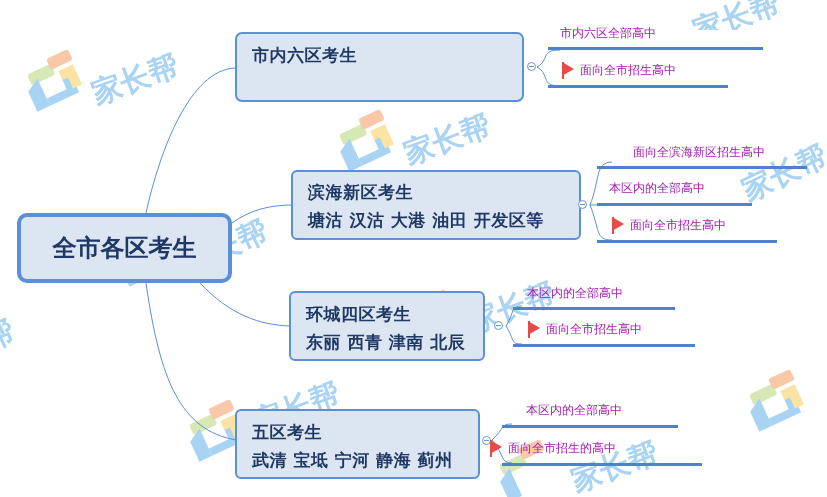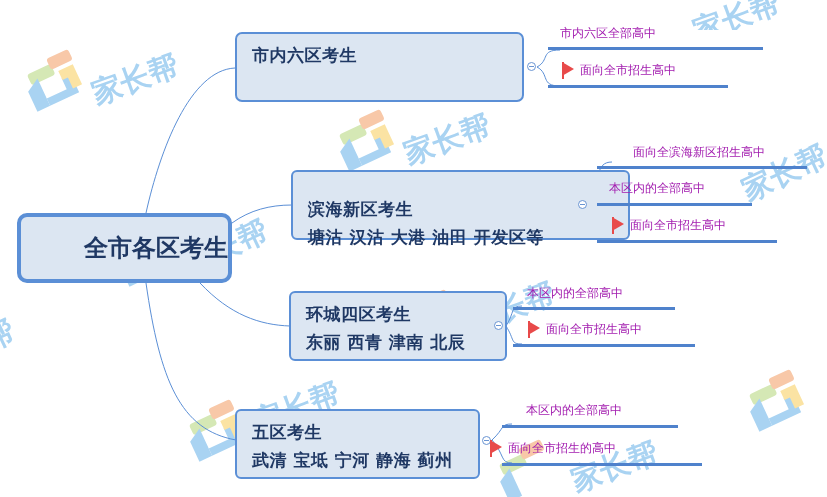--- a/index.html
+++ b/index.html
@@ -4,21 +4,21 @@
 <style>
   html, body { margin:0; padding:0; }
   body { width:827px; height:497px; position:relative; overflow:hidden; background:#ffffff;
          font-family:"DejaVu Sans","Liberation Sans",sans-serif; }
   .wm { position:absolute; pointer-events:none; }
   .wm svg { display:block; }
   svg.links { position:absolute; left:0; top:0; }
   .node { position:absolute; box-sizing:border-box; background:#dce6f2; border:2px solid #5b8fd6;
           border-radius:6px; color:#1f3864; font-weight:bold; }
   .root { left:17px; top:213px; width:215px; height:70px; border-width:4px; border-radius:10px;
-          display:flex; align-items:center; justify-content:flex-end; font-size:24px; color:#1f3864; }
+          display:flex; align-items:center; justify-content:center; font-size:24px; color:#1f3864; }
   .branch { padding:6px 0 0 15px; font-size:17px; line-height:28px; letter-spacing:0.5px; }
   .leaf { position:absolute; font-size:12px; color:#a21caf; white-space:nowrap; height:22px; line-height:22px; }
   .leaf .flag { display:inline-block; width:0; height:0; border-left:12px solid #e84a4a;
                 border-top:7px solid transparent; border-bottom:7px solid transparent; margin-right:6px; vertical-align:-2px; position:relative; }
   .leaf .flag::before { content:""; position:absolute; left:-12px; top:-7px; width:2px; height:17px; background:#e84a4a; }
   .uline { position:absolute; height:3px; background:#4f82cc; }
   .collapse { position:absolute; width:9px; height:9px; border:1px solid #6a95d3; border-radius:50%; background:#fff; box-sizing:border-box; }
   .collapse::after { content:""; position:absolute; left:1px; top:3px; width:5px; height:1px; background:#6a95d3; }
 </style>
 </head>
@@ -153,39 +153,39 @@
 <div class="collapse" style="left:527px;top:62px;"></div>
 <div class="leaf" style="left:560px;top:22px;">
   <span>市内六区全部高中</span>
 </div>
 <div class="uline" style="left:548px;top:47px;width:215px;"></div>
 <div class="leaf" style="left:562px;top:59px;">
   <span class="flag"></span><span>面向全市招生高中</span>
 </div>
 <div class="uline" style="left:548px;top:85px;width:180px;"></div>
 
-<div class="node branch" style="left:291px;top:170px;width:339px;height:70px;padding-top:23px;">
+<div class="node branch" style="left:291px;top:170px;width:290px;height:70px;padding-top:6px;">
   <div>滨海新区考生</div>
   <div>塘沽 汉沽 大港 油田 开发区等</div>
 </div>
 <div class="collapse" style="left:578px;top:200px;"></div>
 <div class="leaf" style="left:609px;top:141px;margin-left:24px;">
   <span>面向全滨海新区招生高中</span>
 </div>
 <div class="uline" style="left:597px;top:166px;width:210px;"></div>
 <div class="leaf" style="left:609px;top:177px;">
   <span>本区内的全部高中</span>
 </div>
 <div class="uline" style="left:597px;top:203px;width:155px;"></div>
 <div class="leaf" style="left:612px;top:214px;">
   <span class="flag"></span><span>面向全市招生高中</span>
 </div>
 <div class="uline" style="left:597px;top:240px;width:180px;"></div>
 
-<div class="node branch" style="left:289px;top:291px;width:218px;height:70px;padding-top:7px;">
+<div class="node branch" style="left:289px;top:291px;width:196px;height:70px;padding-top:7px;">
   <div>环城四区考生</div>
   <div>东丽 西青 津南 北辰</div>
 </div>
 <div class="collapse" style="left:494px;top:321px;"></div>
 <div class="leaf" style="left:527px;top:282px;">
   <span>本区内的全部高中</span>
 </div>
 <div class="uline" style="left:513px;top:307px;width:162px;"></div>
 <div class="leaf" style="left:528px;top:318px;">
   <span class="flag"></span><span>面向全市招生高中</span>

